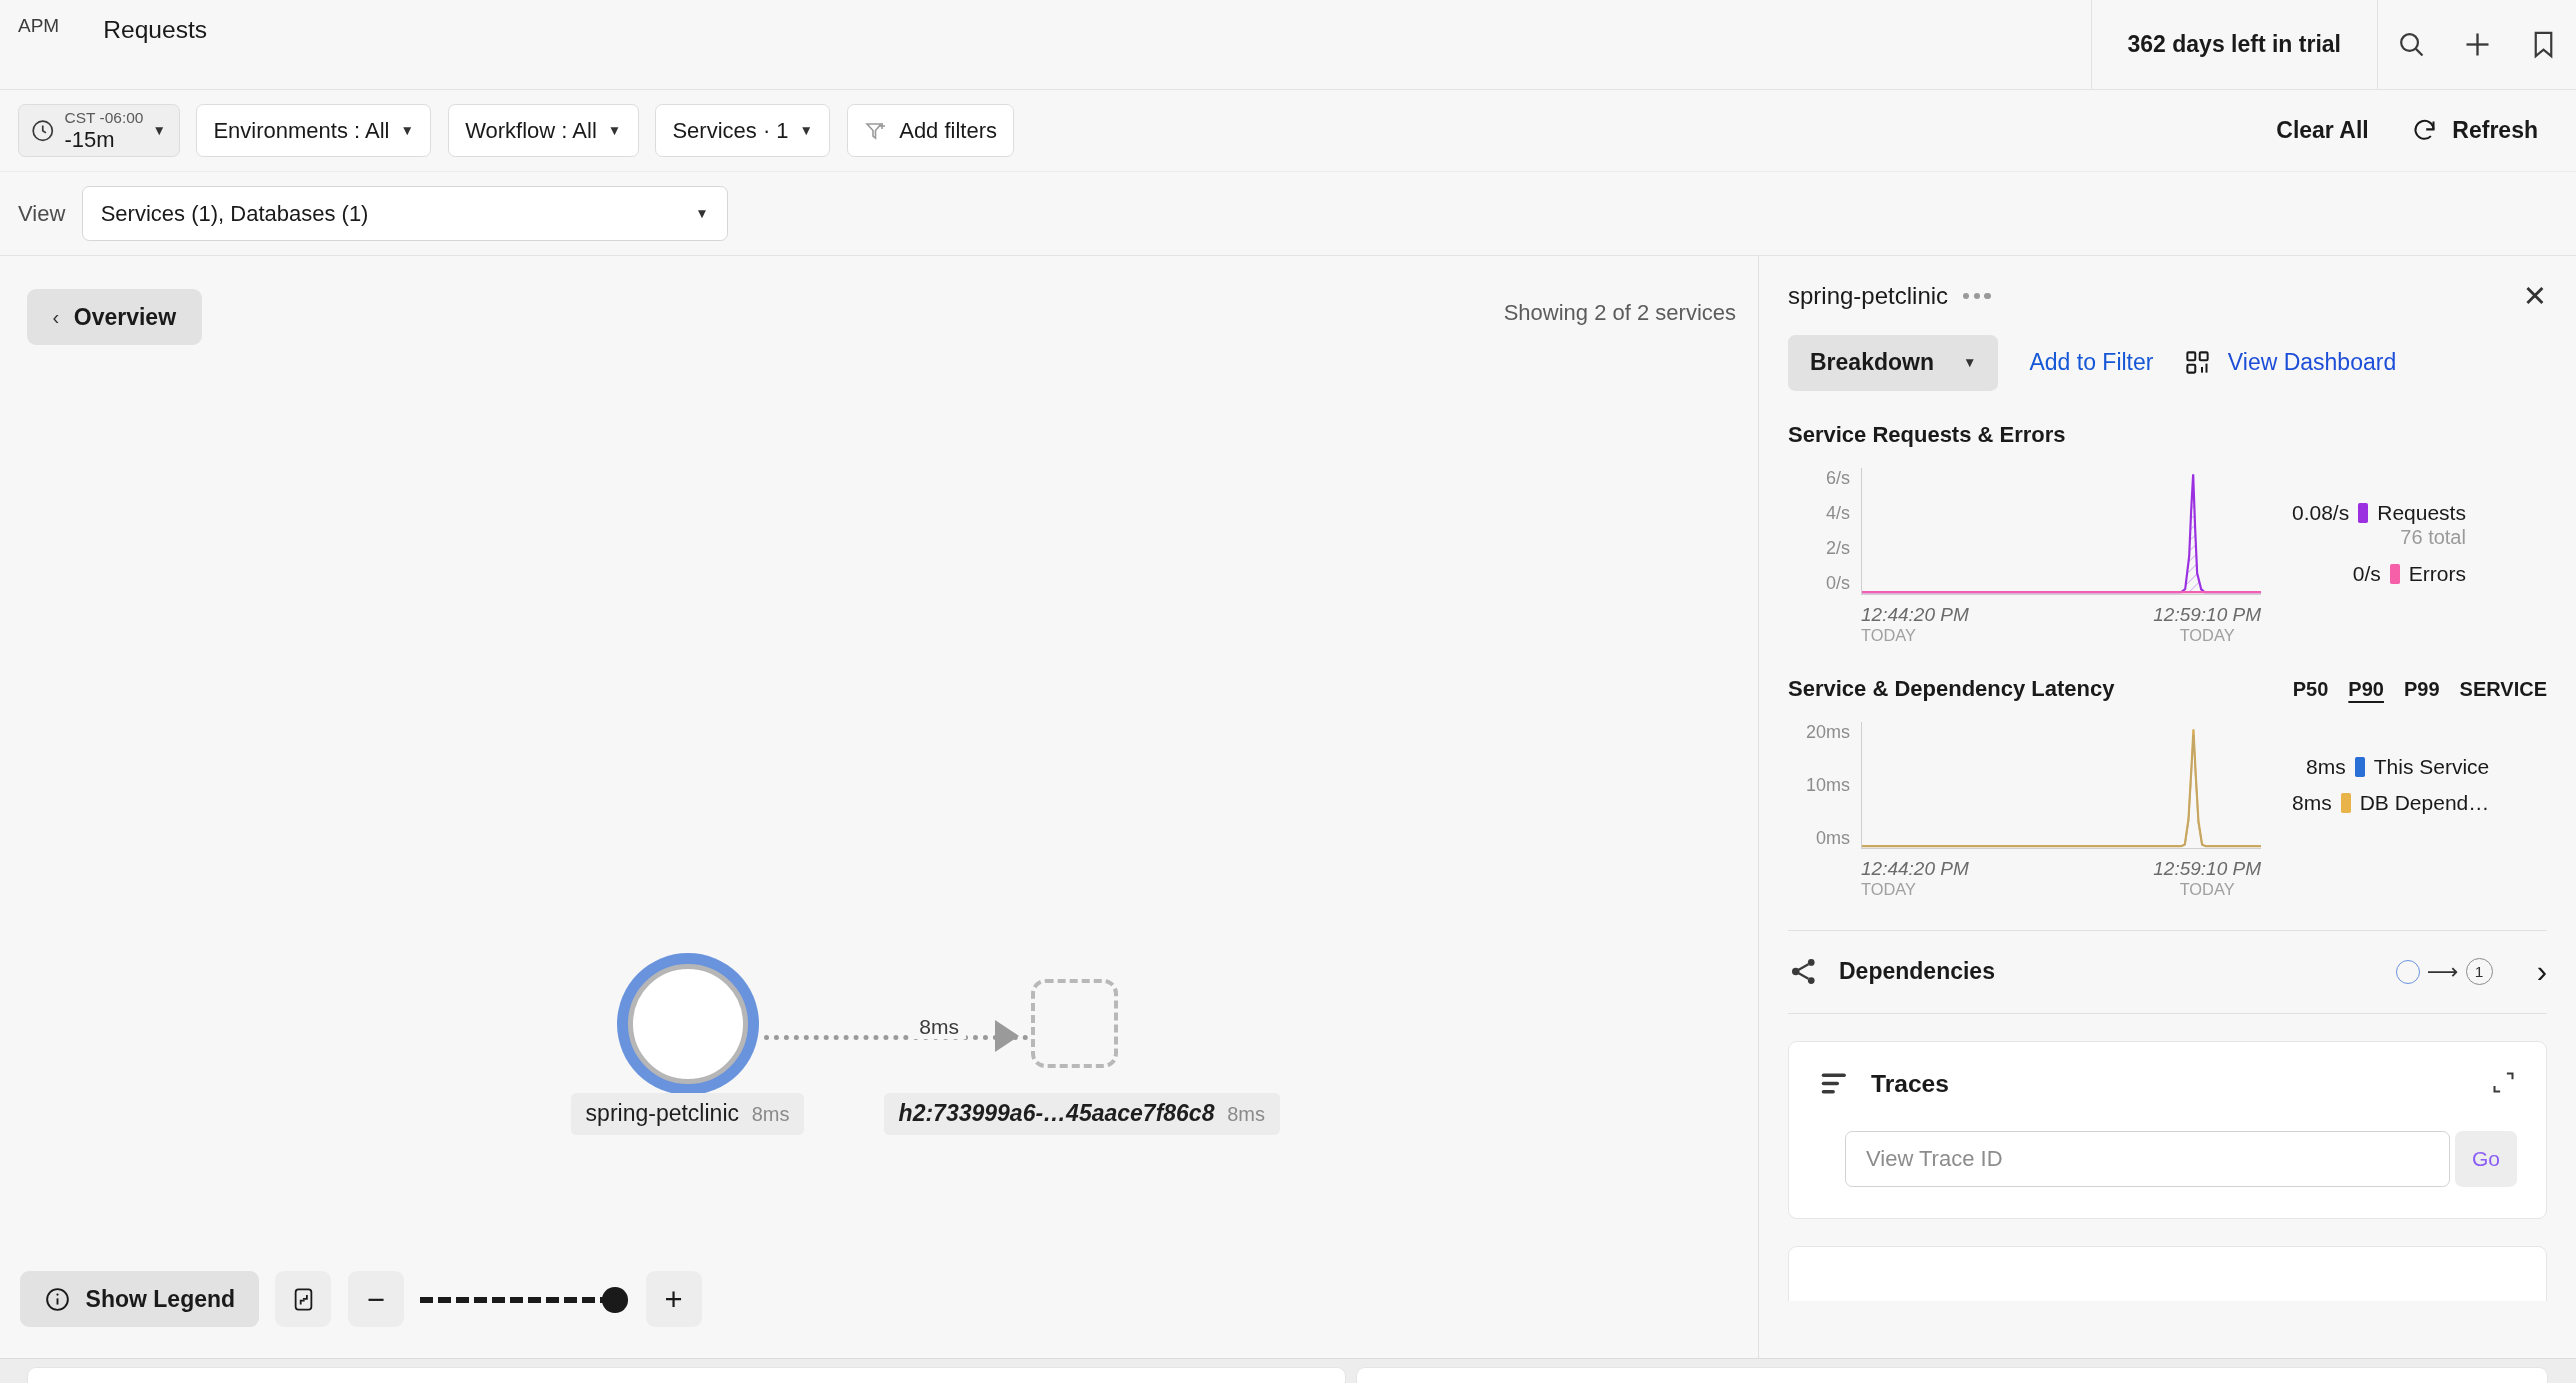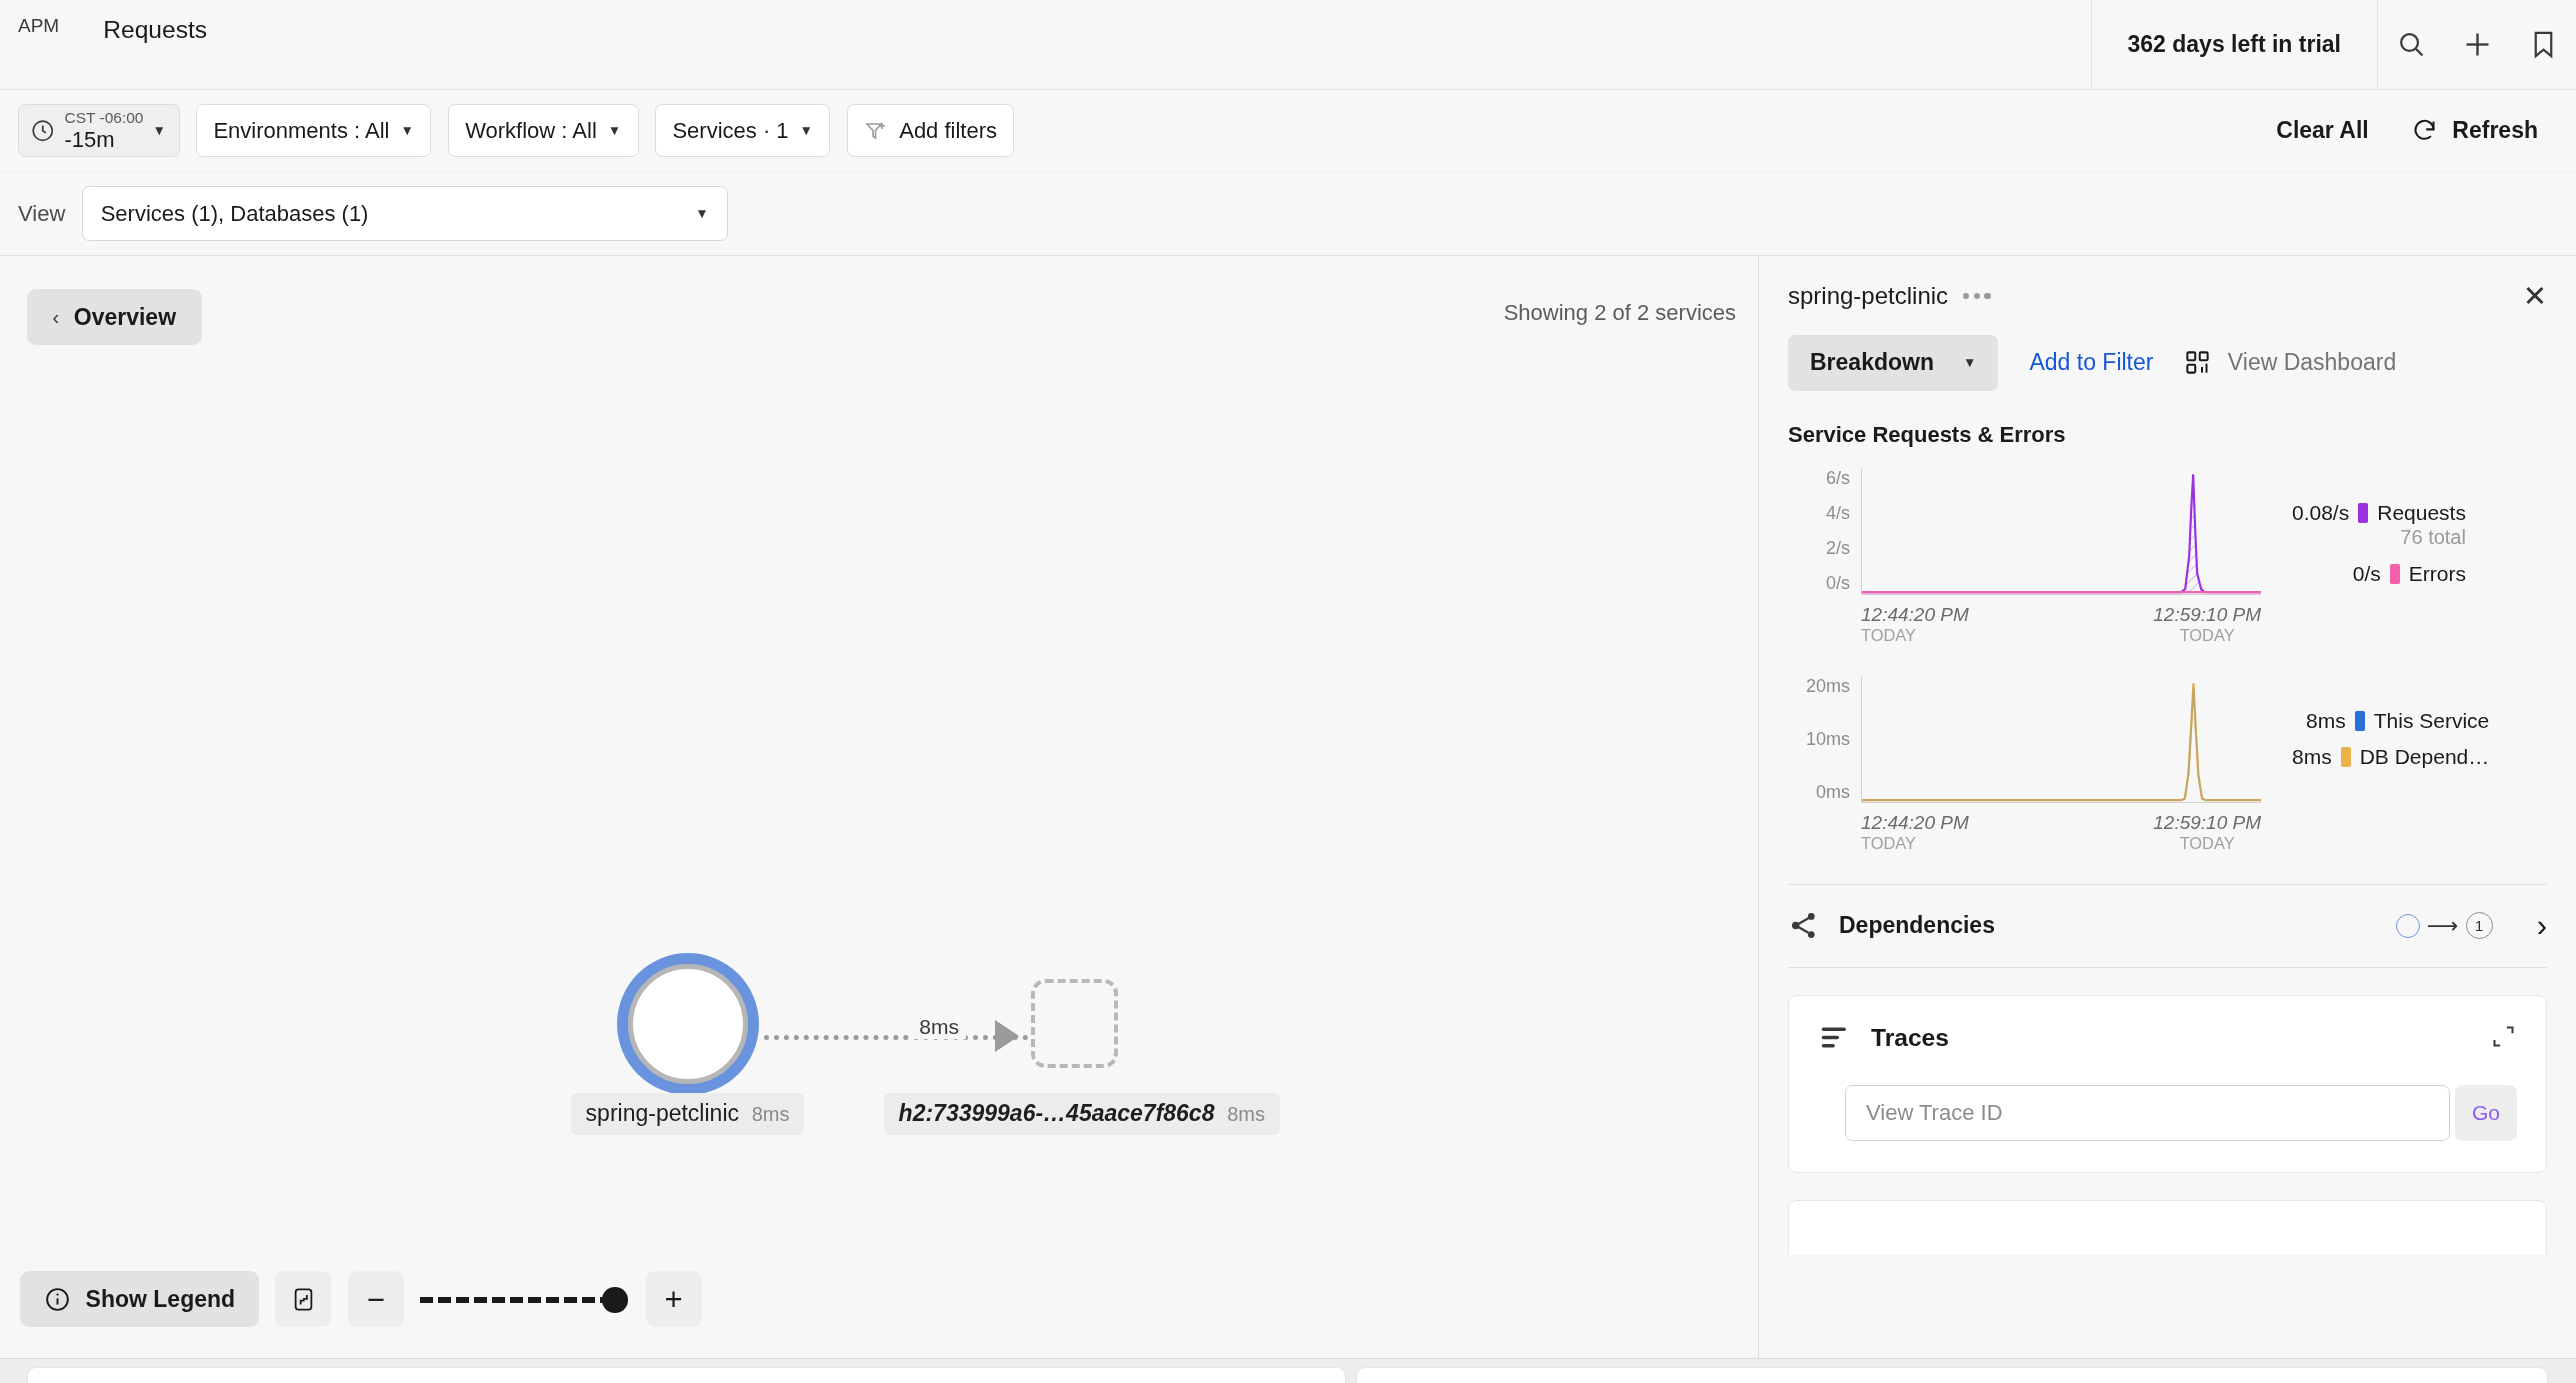--- a/index.html
+++ b/index.html
@@ -173,21 +173,21 @@
   .panel-close {
     margin-left: auto; font-size: 29px; color: #333; cursor: pointer; line-height: 1;
   }
   .panel-actions { display: flex; align-items: center; gap: 31px; margin-top: 24px; }
   .breakdown-btn {
     display: flex; align-items: center; gap: 29px;
     height: 56px; padding: 0 22px; background: #e2e2e2; border-radius: 7.3px;
     font-size: 23px; font-weight: bold; color: #1a1a1a; cursor: pointer;
   }
   .link-blue { font-size: 23px; color: #1557d6; cursor: pointer; }
-  .dash-btn { display: flex; align-items: center; gap: 16.4px; font-size: 23px; color: #737373; cursor: pointer; }
+  .dash-btn { display: flex; align-items: center; gap: 16.4px; font-size: 23px; color: #1d4ed8; cursor: pointer; }
 
   
   .chart-block { padding: 0 29px; margin-top: 31px; }
   .chart-head { display: flex; align-items: baseline; }
   .chart-title { font-size: 22px; font-weight: bold; color: #1a1a1a; }
   .pct-tabs { margin-left: auto; display: flex; gap: 20px; font-size: 20px; font-weight: bold; color: #1a1a1a; }
   .pct-tabs span { cursor: pointer; }
   .pct-tabs span.active { text-decoration: underline; text-underline-offset: 4.5px; }
   .pct-tabs span.muted { cursor: default; }
 
@@ -495,20 +495,29 @@
           <div class="legend-row">
             <span>0/s</span>
             <span class="sw" style="background:#f560a8"></span>
             <span>Errors</span>
           </div>
         </div>
       </div>
     </div>
 
     <div class="chart-block">
+      <div class="chart-head">
+        <div class="chart-title">Service &amp; Dependency Latency</div>
+        <div class="pct-tabs">
+          <span>P50</span>
+          <span class="active">P90</span>
+          <span>P99</span>
+          <span class="muted">SERVICE</span>
+        </div>
+      </div>
       <div class="chart-body">
         <div class="plot-wrap" style="height:177px;">
           <div class="ylabels">
             <span>20ms</span>
             <span>10ms</span>
             <span>0ms</span>
           </div>
           <div class="plot">
             <svg viewBox="0 0 440 140" preserveAspectRatio="none">
               <g>

